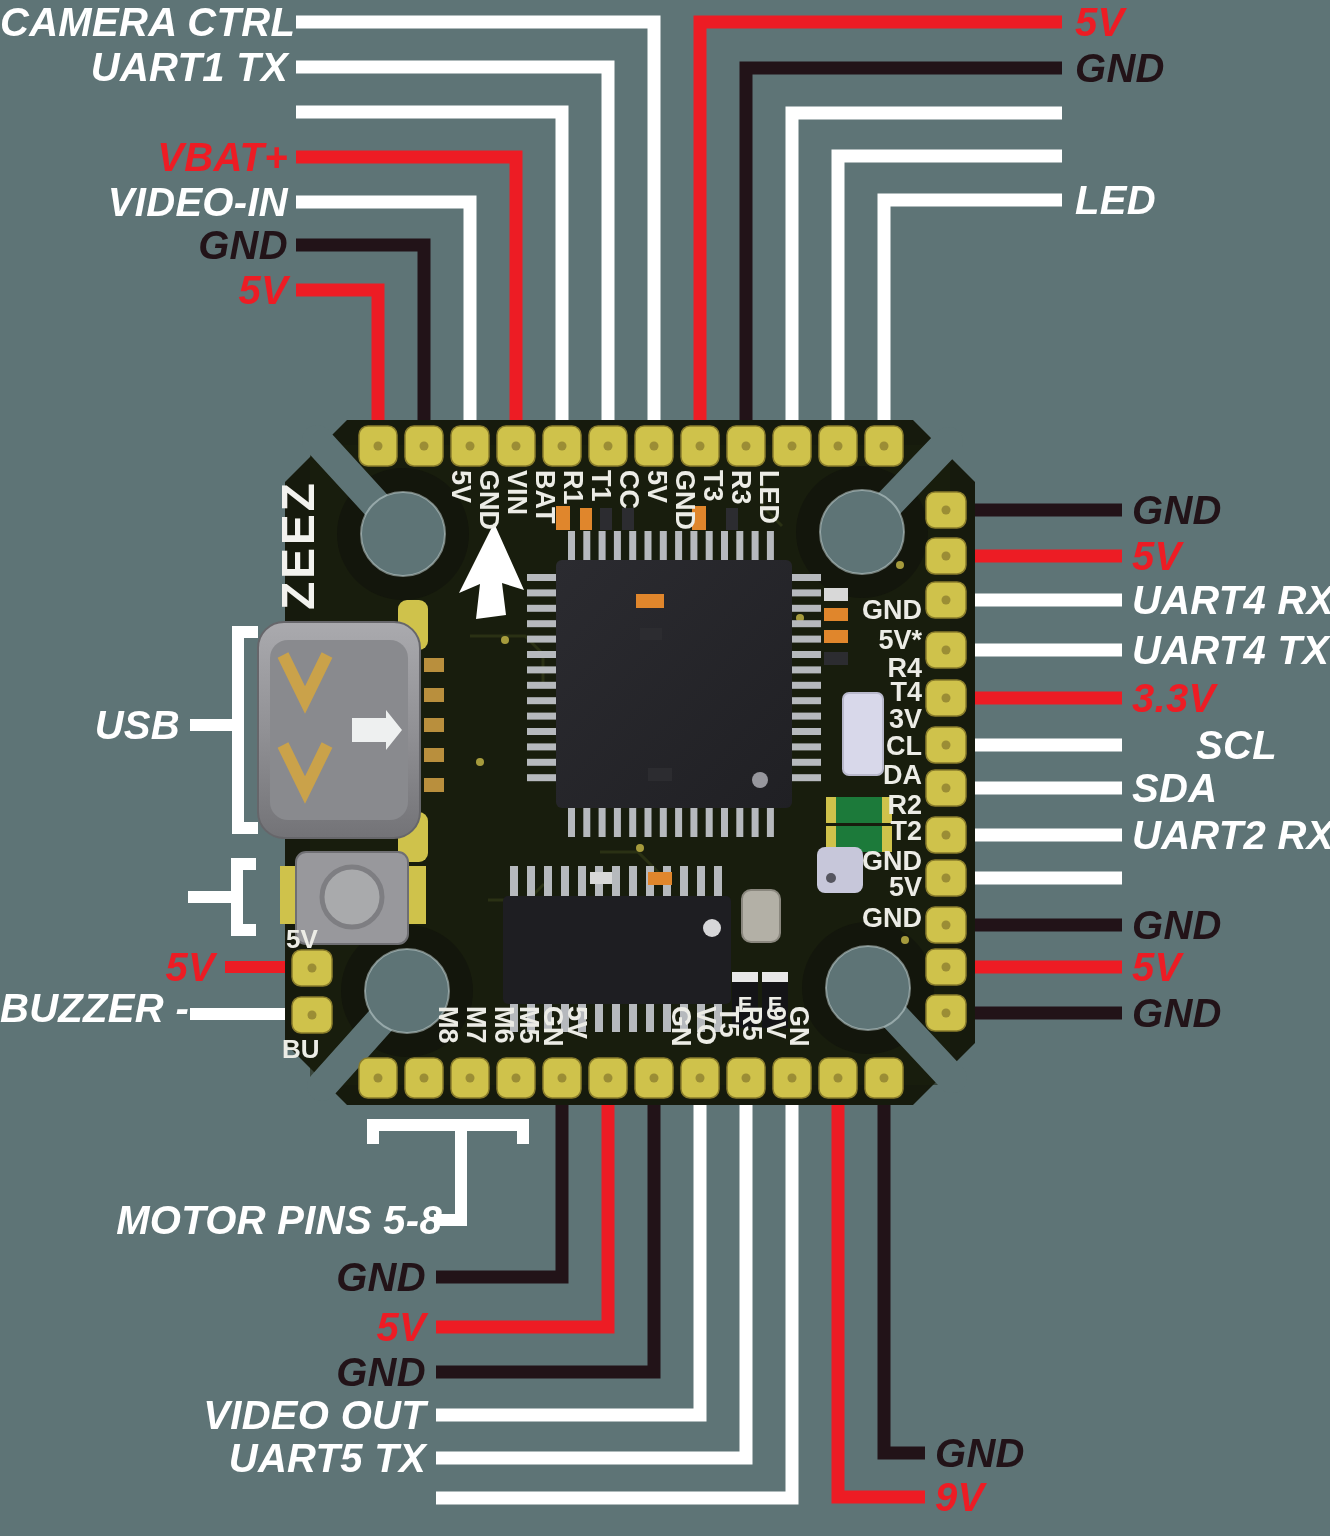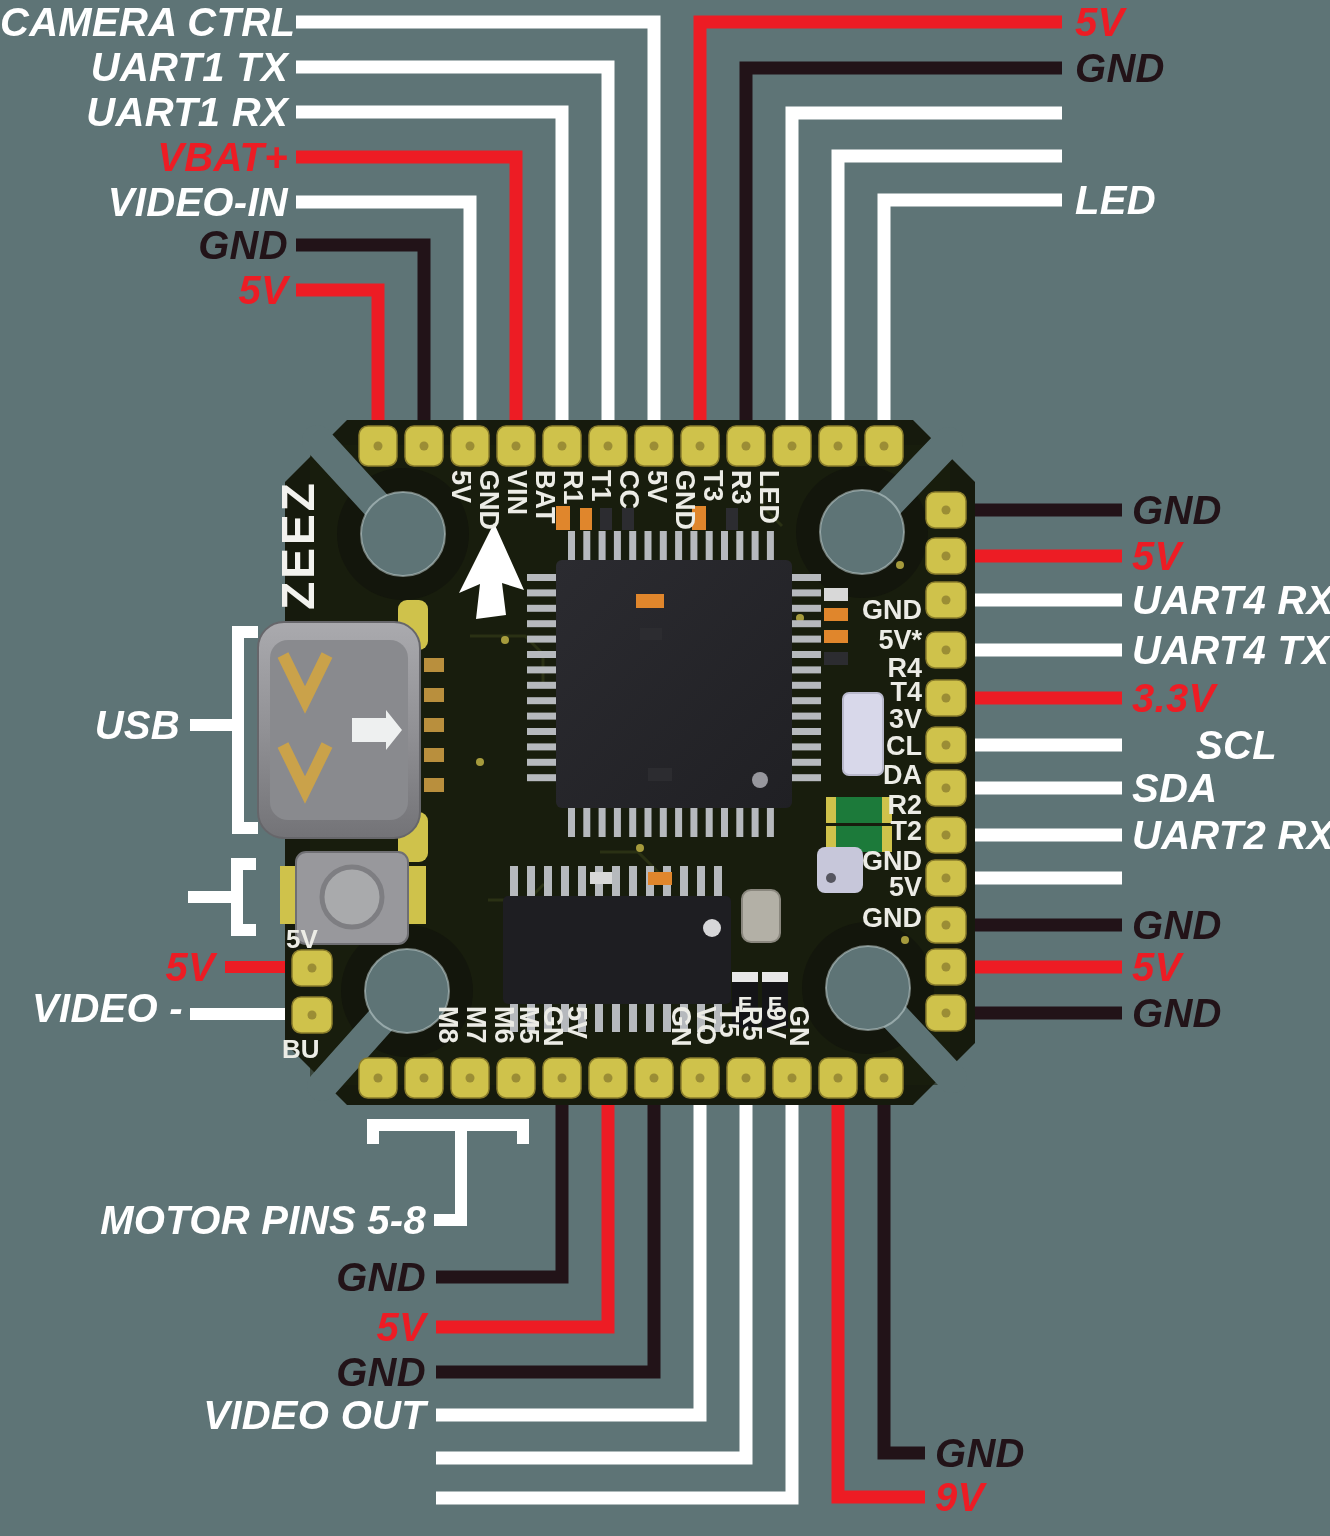--- a/index.html
+++ b/index.html
@@ -396,21 +396,20 @@
         <text x="922" y="870" class="silk" font-size="27" text-anchor="end">GND</text>
         <text x="922" y="896" class="silk" font-size="27" text-anchor="end">5V</text>
         <text x="922" y="927" class="silk" font-size="27" text-anchor="end">GND</text>
         <text x="286" y="948" class="silk" font-size="26" text-anchor="start">5V</text>
         <text x="282" y="1058" class="silk" font-size="26" text-anchor="start">BU</text>
       </g>
   </svg>
 
   <div class="pin-label al-r c-white" style="left:0;width:288px;top:-4px">CAMERA CTRL</div>
   <div class="pin-label al-r c-white" style="left:0;width:288px;top:41px">UART1 TX</div>
-  <div class="pin-label al-r c-white" style="left:0;width:288px;top:86px">UART1 RX</div>
   <div class="pin-label al-r c-white" style="left:0;width:288px;top:176px">VIDEO-IN</div>
   <div class="pin-label al-r c-red" style="left:0;width:288px;top:131px">VBAT+</div>
   <div class="pin-label al-r c-dark" style="left:0;width:288px;top:219px">GND</div>
   <div class="pin-label al-r c-red" style="left:0;width:288px;top:264px">5V</div>
 
   <div class="pin-label c-red" style="left:1075px;top:-4px">5V</div>
   <div class="pin-label c-dark" style="left:1075px;top:42px">GND</div>
   <div class="pin-label c-white" style="left:1075px;top:174px">LED</div>
 
   <div class="pin-label c-dark" style="left:1132px;top:484px">GND</div>
@@ -420,23 +419,24 @@
   <div class="pin-label c-red" style="left:1132px;top:672px">3.3V</div>
   <div class="pin-label c-white" style="left:1196px;top:719px">SCL</div>
   <div class="pin-label c-white" style="left:1132px;top:762px">SDA</div>
   <div class="pin-label c-white" style="left:1132px;top:809px">UART2 RX</div>
   <div class="pin-label c-dark" style="left:1132px;top:899px">GND</div>
   <div class="pin-label c-red" style="left:1132px;top:941px">5V</div>
   <div class="pin-label c-dark" style="left:1132px;top:987px">GND</div>
 
   <div class="pin-label al-r c-white" style="left:0;width:180px;top:699px">USB</div>
   <div class="pin-label al-r c-red" style="left:0;width:215px;top:941px">5V</div>
-  <div class="pin-label al-r c-white" style="left:0;width:183px;top:982px">VIDEO -</div>
-
-  <div class="pin-label al-r c-white" style="left:0;width:426px;top:1194px">MOTOR PINS 5-8</div>
+  <div class="pin-label al-r c-white" style="left:0;width:183px;top:982px">BUZZER -</div>
+
+  <div class="pin-label al-r c-white" style="left:16px;width:426px;top:1194px">MOTOR PINS 5-8</div>
   <div class="pin-label al-r c-dark" style="left:0;width:426px;top:1251px">GND</div>
   <div class="pin-label al-r c-red" style="left:0;width:426px;top:1301px">5V</div>
   <div class="pin-label al-r c-dark" style="left:0;width:426px;top:1346px">GND</div>
   <div class="pin-label al-r c-white" style="left:0;width:426px;top:1389px">VIDEO OUT</div>
+  <div class="pin-label al-r c-white" style="left:0;width:426px;top:1432px">UART5 TX</div>
 
   <div class="pin-label c-dark" style="left:935px;top:1427px">GND</div>
   <div class="pin-label c-red" style="left:935px;top:1471px">9V</div>
 </div>
 
 </body></html>

